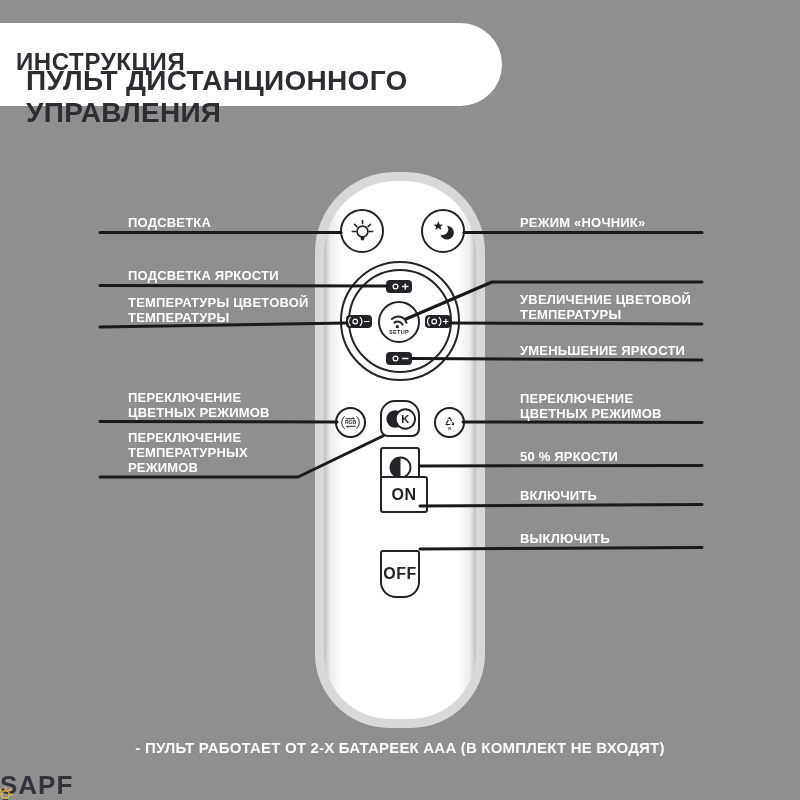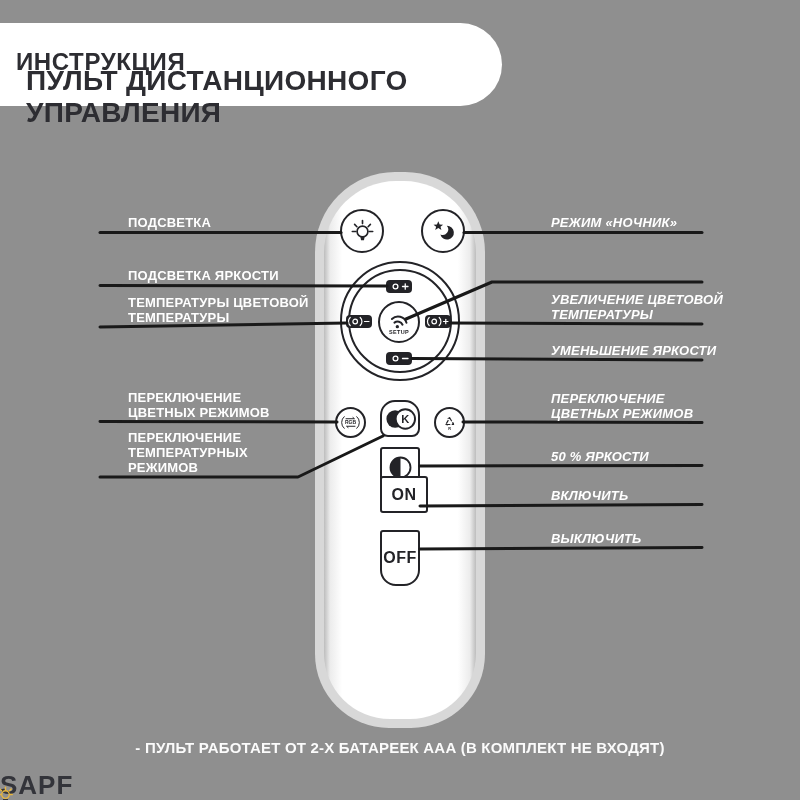--- a/index.html
+++ b/index.html
@@ -34,21 +34,21 @@
     display:flex;flex-direction:column;align-items:center;justify-content:center;}
   .setup-label{font-size:5.5px;font-weight:700;color:#232327;letter-spacing:.3px;margin-top:-1px;}
   .sqbtn{font-weight:700;font-size:16px;color:#232327;letter-spacing:.5px;border-radius:3px;}
   .offbtn{border-radius:3px 3px 16px 16px;}
   .kbtn{border-radius:15px 15px 8px 8px;background:#fff;}
 
   
   .lbl{position:absolute;z-index:6;color:#ffffff;font-weight:700;font-size:13px;
     line-height:15px;letter-spacing:.2px;white-space:nowrap;}
   .lbl.lcol{left:128px;}
-  .lbl.rcol{left:551px;font-style:italic;}
+  .lbl.rcol{left:520px;}
 
   .lines-overlay{position:absolute;left:0;top:0;width:800px;height:800px;z-index:5;
     pointer-events:none;}
 
   
   .note{position:absolute;left:0;top:739px;width:800px;text-align:center;z-index:2;
     color:#fbfbfb;font-weight:700;font-size:15px;letter-spacing:.2px;}
   .brand{position:absolute;left:0;top:770px;width:800px;display:flex;z-index:2;
     justify-content:center;align-items:flex-start;font-size:26px;font-weight:800;
     color:#33343a;letter-spacing:1px;flex-direction:column;}
@@ -174,21 +174,21 @@
     <svg width="25" height="25" viewBox="0 0 24 24">
       <circle cx="12" cy="12" r="9.6" fill="none" stroke="#232327" stroke-width="1.8"></circle>
       <path d="M12,2.4 A9.6,9.6 0 0 0 12,21.6 Z" fill="#232327"></path>
     </svg>
   </div>
 
   <div class="btn sqbtn" style="left:380px;top:476px;width:48px;height:37px;">
     <span>ON</span>
   </div>
 
-  <div class="btn sqbtn offbtn" style="left:380px;top:530px;width:40px;height:56px;">
+  <div class="btn sqbtn offbtn" style="left:380px;top:550px;width:40px;height:48px;">
     <span>OFF</span>
   </div>
 
   <svg class="lines-overlay">
     <g stroke="#191919" stroke-width="3" fill="none" stroke-linecap="round" stroke-linejoin="round">
       <polyline points="100,232.5 341,232.5"></polyline>
       <polyline points="100,285.5 387,286"></polyline>
       <polyline points="100,327 347,323"></polyline>
       <polyline points="100,421.5 337,422"></polyline>
       <polyline points="100,477 298,477 383,436"></polyline>

